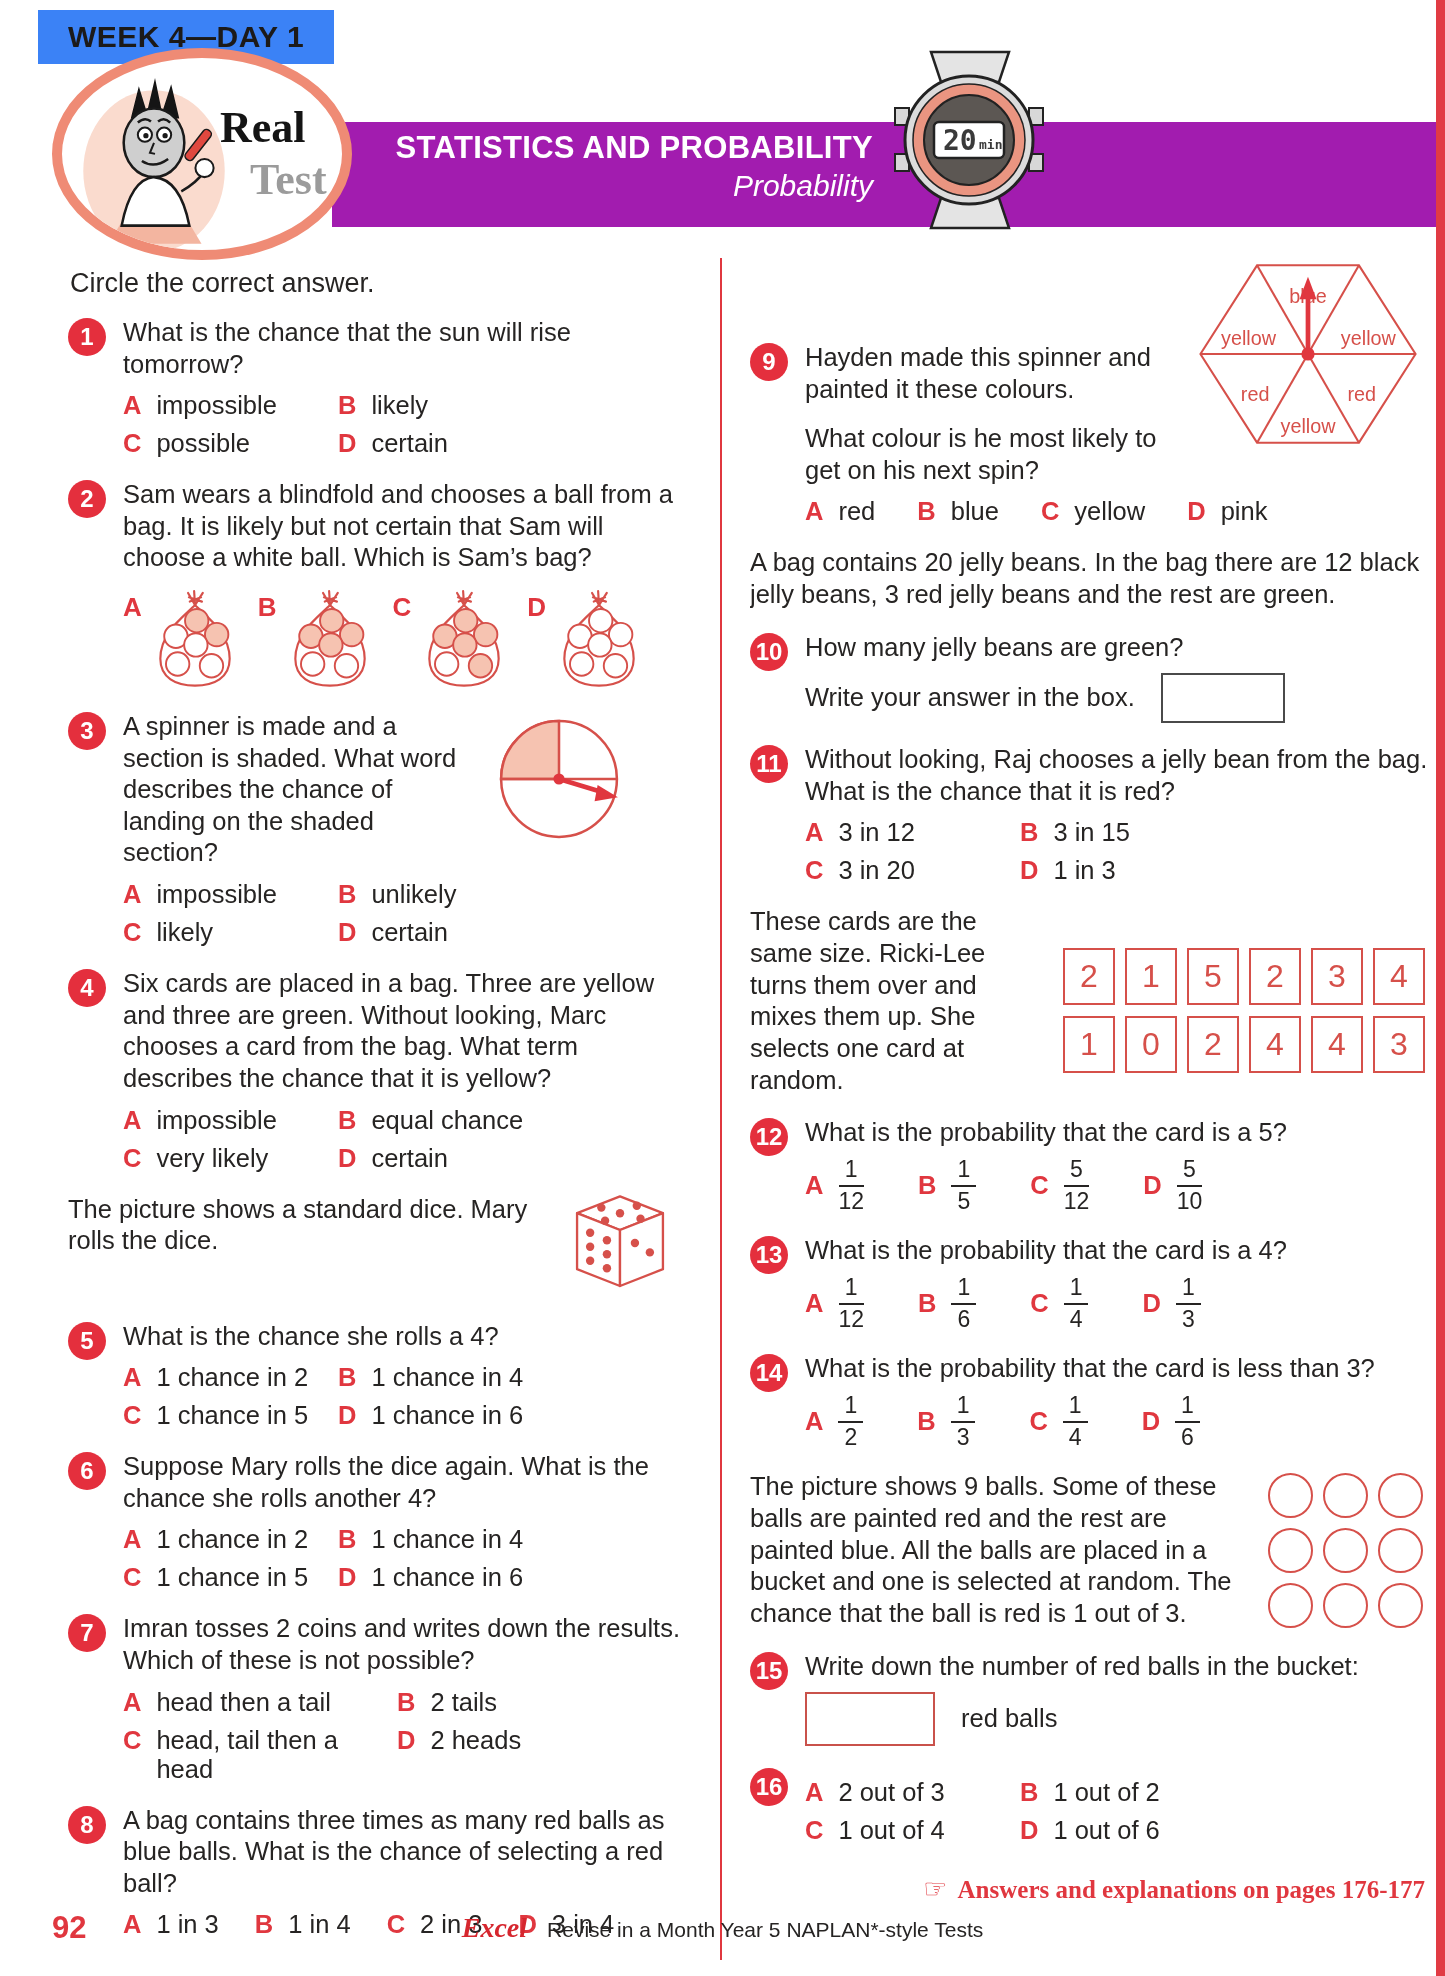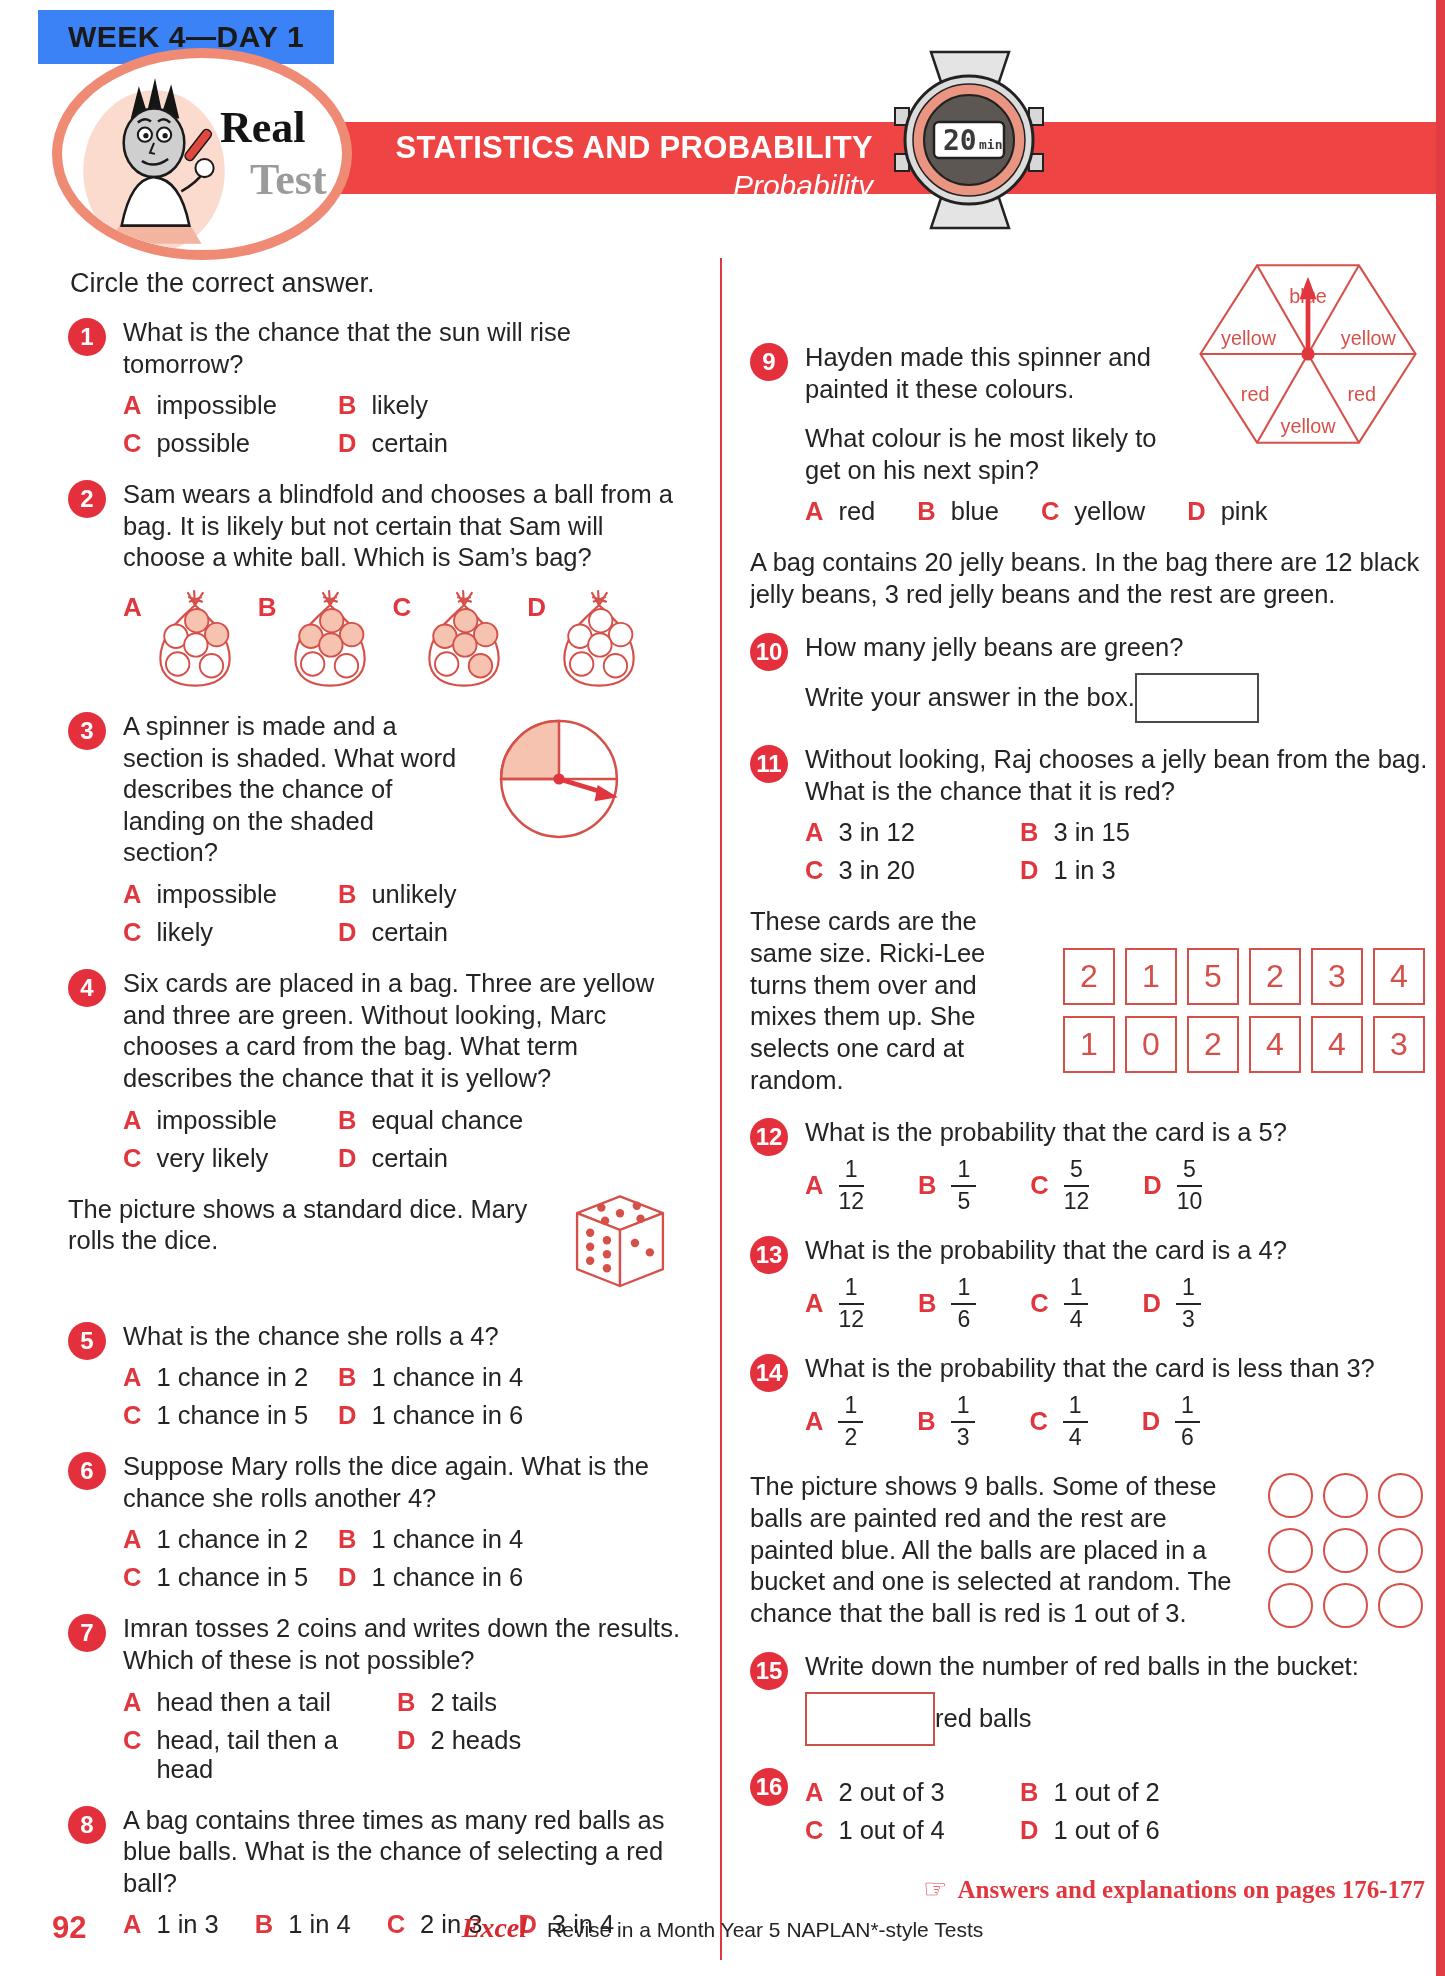--- a/index.html
+++ b/index.html
@@ -2,21 +2,21 @@
 <html><head>
 <meta charset="utf-8">
 <style>
 *{margin:0;padding:0;box-sizing:border-box;}
 html,body{width:1445px;height:1976px;}
 body{position:relative;background:#fff;font-family:"Liberation Sans",sans-serif;color:#262423;overflow:hidden;}
 .edge{position:absolute;right:0;top:0;width:9px;height:100%;background:#e13b44;z-index:5;}
 
 .header{position:relative;height:258px;}
 .week{position:absolute;left:38px;top:10px;background:#3b82f6;padding:10px 30px;font-size:30px;font-weight:bold;letter-spacing:.5px;color:#1c1a19;}
-.banner{position:absolute;left:332px;top:122px;right:0;height:72px;background:#ef4444;}
+.banner{position:absolute;left:332px;top:122px;right:0;height:105px;background:#a21caf;}
 .banner-inner{position:absolute;right:572px;top:8px;text-align:right;color:#fff;}
 .banner-title{font-size:31px;font-weight:bold;letter-spacing:.3px;}
 .banner-sub{font-size:30px;font-style:italic;margin-top:3px;}
 .oval{position:absolute;left:52px;top:48px;width:300px;height:212px;border:10px solid #ef8b75;border-radius:50%;background:#fff;z-index:2;overflow:hidden;}
 .mascot{position:absolute;left:6px;top:12px;width:172px;height:192px;}
 .logo{position:absolute;left:158px;top:48px;font-family:"Liberation Serif",serif;line-height:1;}
 .logo .w1{display:block;font-size:44px;font-weight:bold;color:#141414;}
 .logo .w2{display:block;font-size:44px;font-weight:bold;color:#9b9b9b;margin:8px 0 0 30px;}
 .watch{position:absolute;left:893px;top:50px;z-index:3;width:152px;height:180px;}
 
@@ -56,21 +56,21 @@
 .spinner-svg{width:128px;height:128px;margin-top:4px;}
 
 .dice-float{float:right;margin:-6px 16px 0 18px;width:112px;height:112px;}
 
 .q9body{position:relative;}
 .q9texts{width:380px;}
 .hexsvg{position:absolute;right:2px;top:-88px;width:238px;height:200px;}
 .hexline{fill:none;stroke:#d6504a;stroke-width:2.2;}
 .hexlabel{fill:#d6504a;font-size:21px;font-family:"Liberation Sans",sans-serif;text-anchor:middle;}
 
-.inline-row{display:flex;align-items:center;margin-top:10px;}
+.inline-row{display:flex;align-items:center;gap:26px;margin-top:10px;}
 .answer-box{width:124px;height:50px;border:2px solid #4a4a4a;background:#fff;}
 .answer-box.red{border:2.5px solid #c9524b;width:130px;height:54px;}
 
 .cards-float{float:right;margin:42px 4px 0 22px;}
 .cards-row{display:flex;gap:10px;margin-bottom:11px;}
 .card{width:52px;height:57px;border:2.5px solid #d6504a;display:flex;align-items:center;justify-content:center;font-size:32px;color:#d6504a;}
 
 .bgrid-float{float:right;margin:2px 6px 0 24px;display:grid;grid-template-columns:repeat(3,45px);gap:10px;}
 .gball{width:45px;height:45px;border:2.5px solid #d6504a;border-radius:50%;background:#fff;}
 

